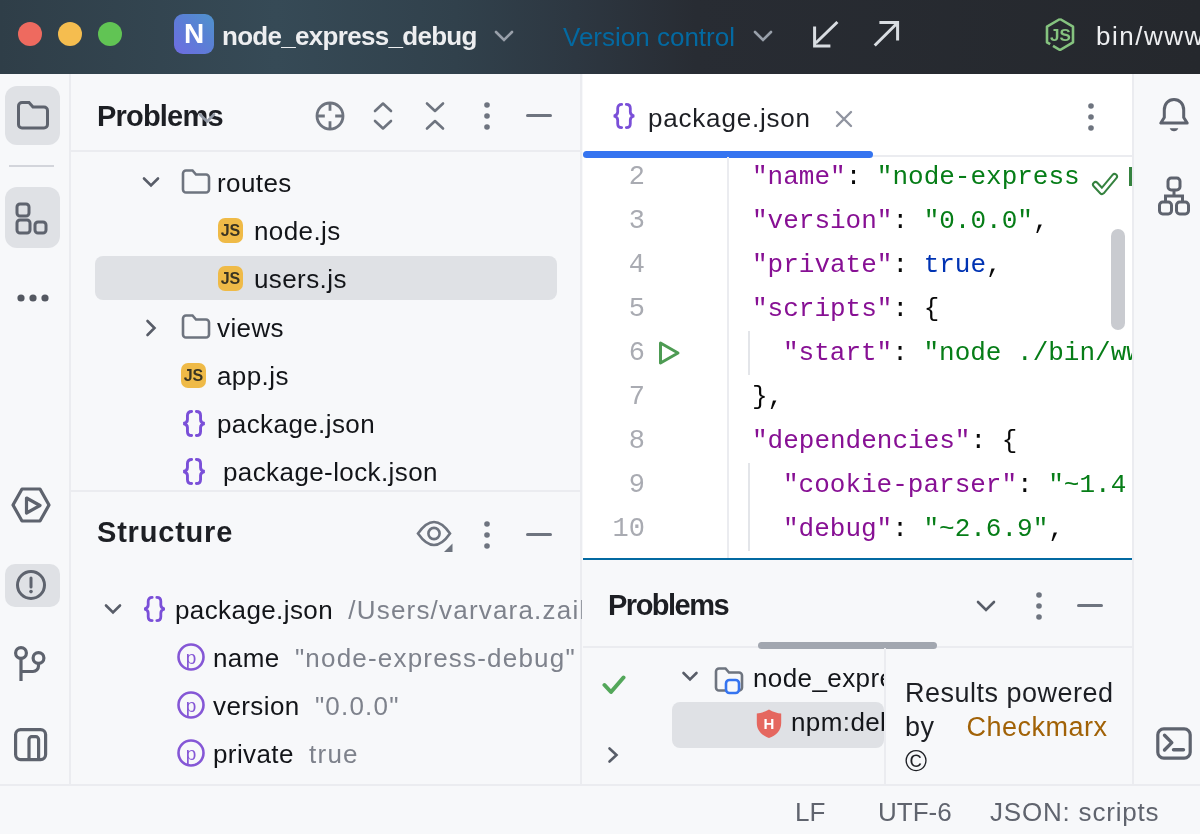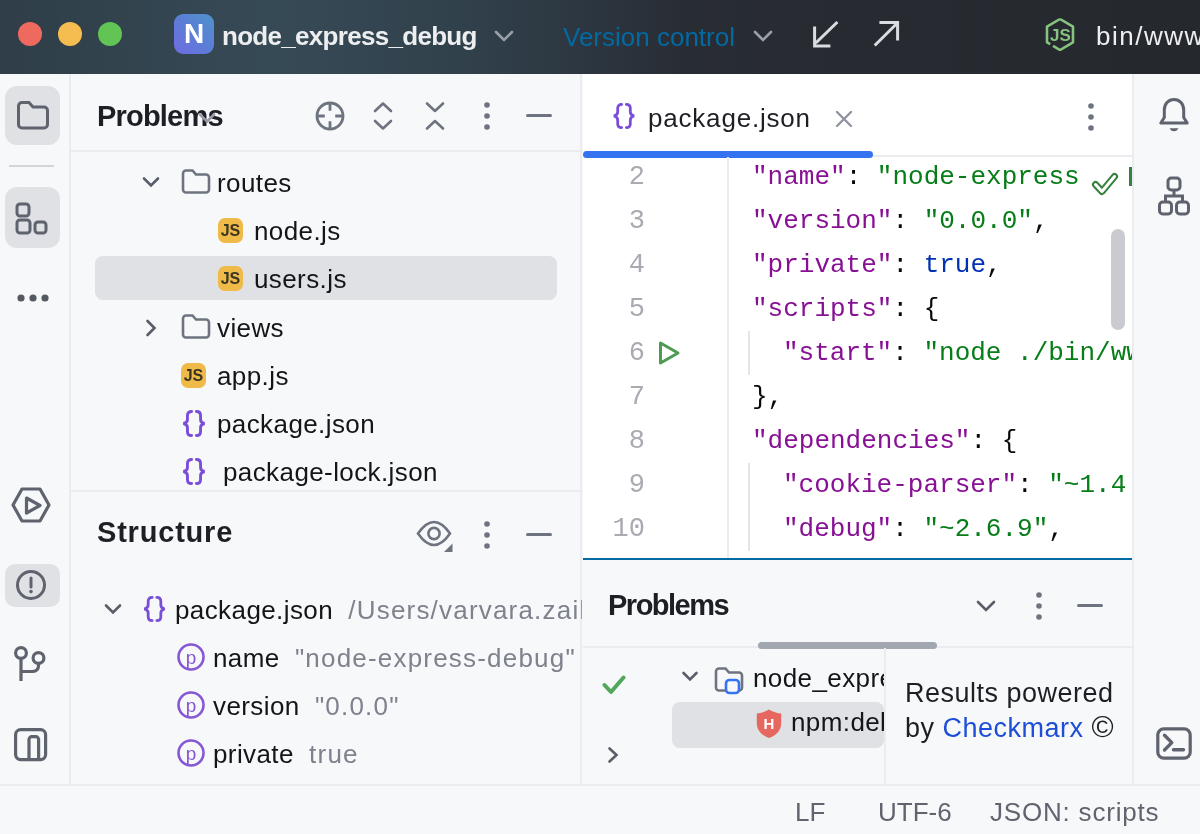--- a/index.html
+++ b/index.html
@@ -272,21 +272,21 @@
       <rect x="12" y="14" width="13" height="13" rx="3.5" fill="#f7f8fa" stroke="#3574f0" stroke-width="2.6"></rect>
     </svg>
   <div class="abs treetxt" style="left:170px;top:103px;width:131px;overflow:hidden;white-space:nowrap;">node_express_debug</div>
   <div class="abs sel" style="left:89px;top:142px;width:212px;height:46px;"></div>
   <svg class="abs" style="left:172px;top:148px;" width="28" height="31" viewBox="0 0 28 31">
       <path d="M14 1.5 C10 4 5.5 5.2 1.8 5.6 V15 C1.8 22.5 7 27.5 14 30 C21 27.5 26.2 22.5 26.2 15 V5.6 C22.5 5.2 18 4 14 1.5 Z" fill="#e5675f"></path>
       <text x="14" y="21" font-size="15" font-weight="700" fill="#fff" text-anchor="middle" font-family="Liberation Sans">H</text>
     </svg>
   <div class="abs treetxt" style="left:208px;top:147px;width:93px;overflow:hidden;white-space:nowrap;">npm:debug</div>
   <div class="abs" style="left:301px;top:88px;width:2px;height:139px;background:#ebecf0;"></div>
-  <div class="abs" style="left:322px;top:116px;font-size:27px;color:#1d1f24;line-height:34px;letter-spacing:0.5px;">Results powered<br>by <span style="color:#1d4ed8;">Checkmarx</span> <span style="font-size:30px;">©</span></div>
+  <div class="abs" style="left:322px;top:116px;font-size:27px;color:#1d1f24;line-height:34px;letter-spacing:0.5px;">Results powered<br>by <span style="color:#a16207;margin-left:24px;">Checkmarx</span> <span style="font-size:30px;">©</span></div>
 </div>
 
 <div class="abs rstripe"></div>
 <svg class="abs" style="left:1157px;top:96px;" width="34" height="38" viewBox="0 0 34 38">
     <path d="M17 3.5 C11.2 3.5 7.3 8 7.3 14 V21.5 L3.8 27 H30.2 L26.7 21.5 V14 C26.7 8 22.8 3.5 17 3.5 Z" fill="none" stroke="#5e636e" stroke-width="3" stroke-linejoin="round"></path>
     <path d="M12.7 32.2 a4.6 4.6 0 0 0 8.6 0 Z" fill="#5e636e"></path>
   </svg>
 <svg class="abs" style="left:1158px;top:176px;" width="32" height="40" viewBox="0 0 32 40">
     <rect x="10" y="2" width="12" height="12" rx="3.2" fill="none" stroke="#5e636e" stroke-width="3"></rect>
     <rect x="1.5" y="26" width="12" height="12" rx="3.2" fill="none" stroke="#5e636e" stroke-width="3"></rect>

